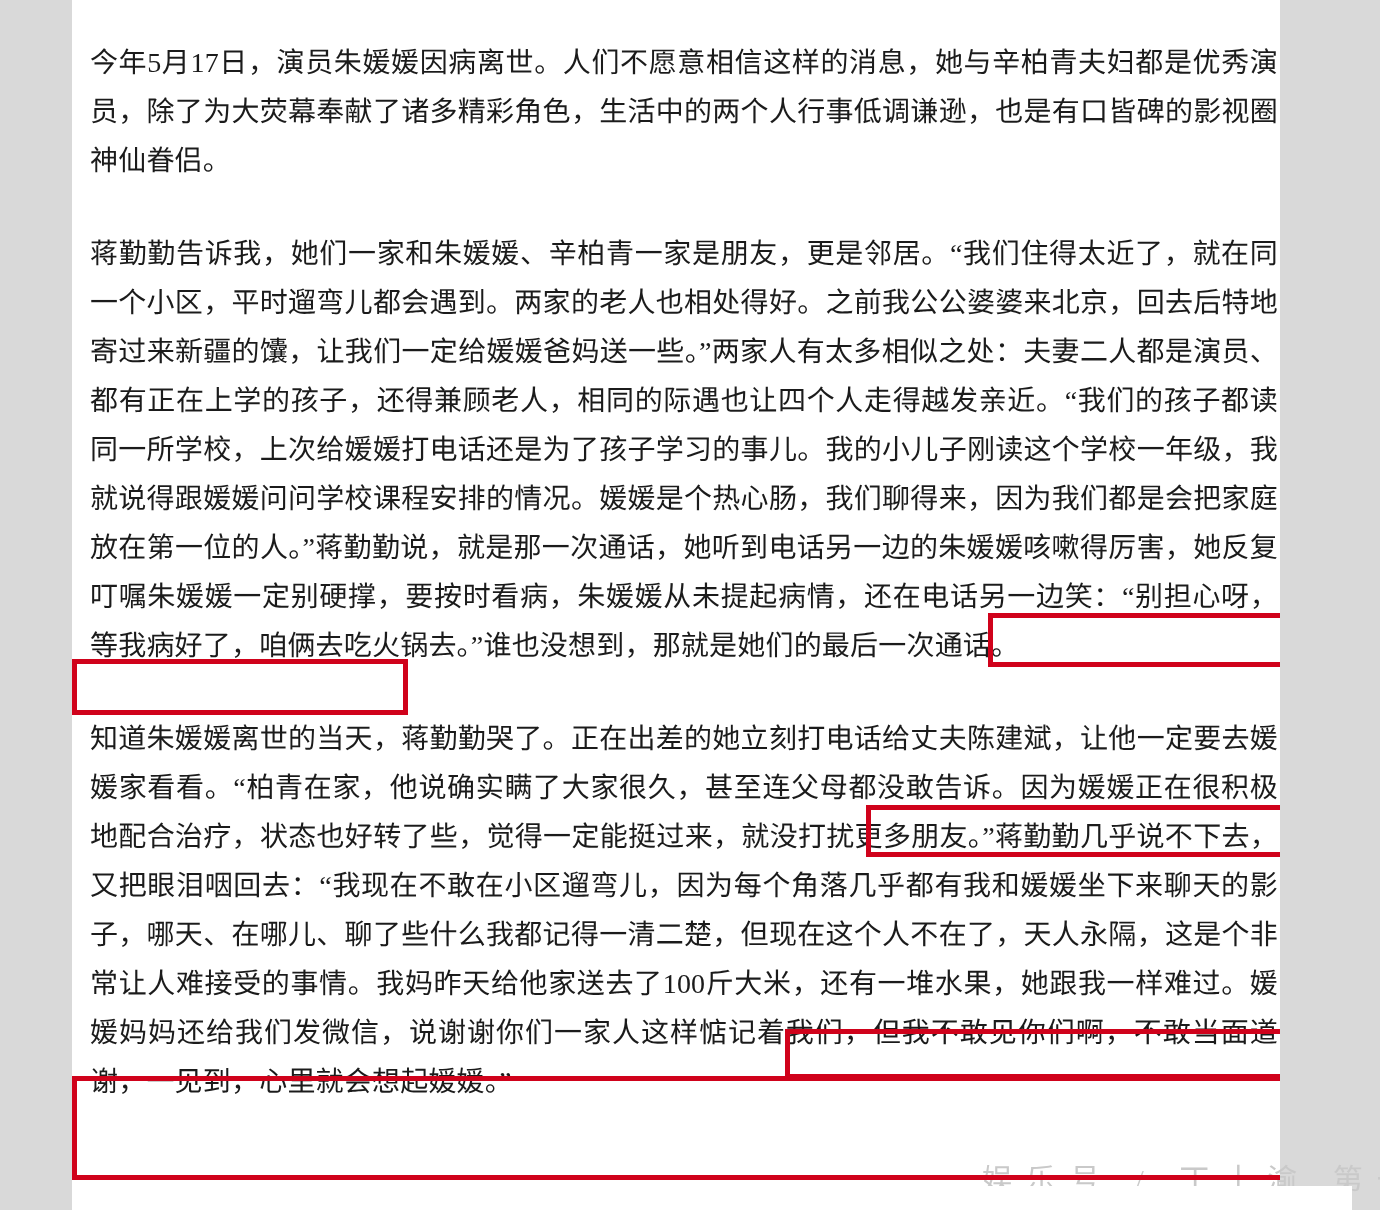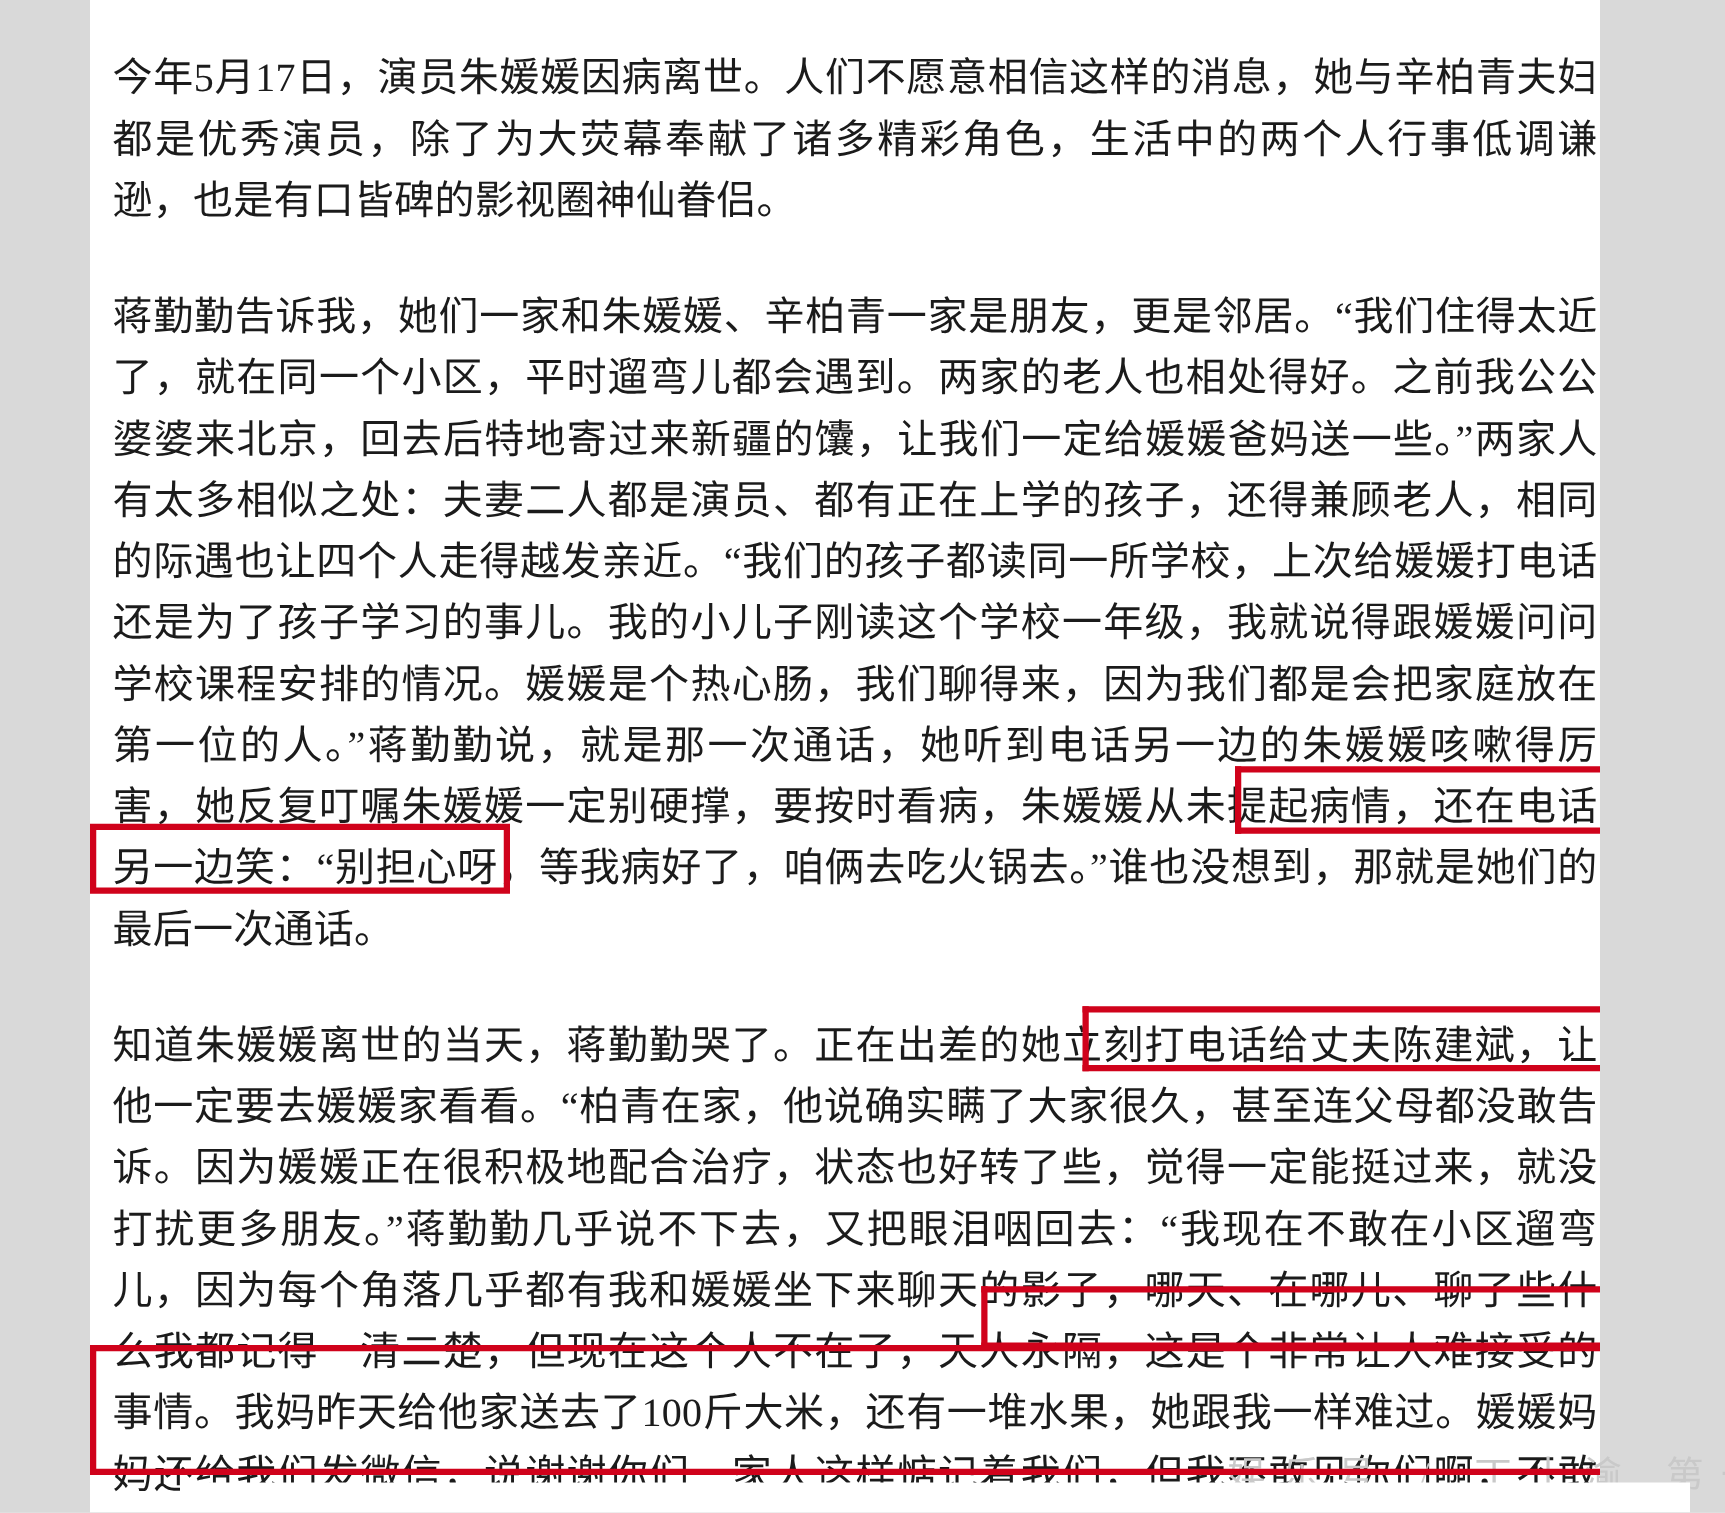--- a/index.html
+++ b/index.html
@@ -40,21 +40,21 @@
     background: #d9d9d9;
   }
   .article {
     position: absolute;
     left: 18px;
     top: 38px;
     width: 1188px;
   }
   .para {
     margin: 0 0 44px 0;
-    font-size: 32px;
+    font-size: 28px;
     line-height: 49px;
     color: #1b1b1b;
     letter-spacing: 0.2px;
     text-align: justify;
     text-justify: inter-character;
     font-family: "Liberation Serif", "DejaVu Serif", serif;
   }
   .para:last-child { margin-bottom: 0; }
 
   

